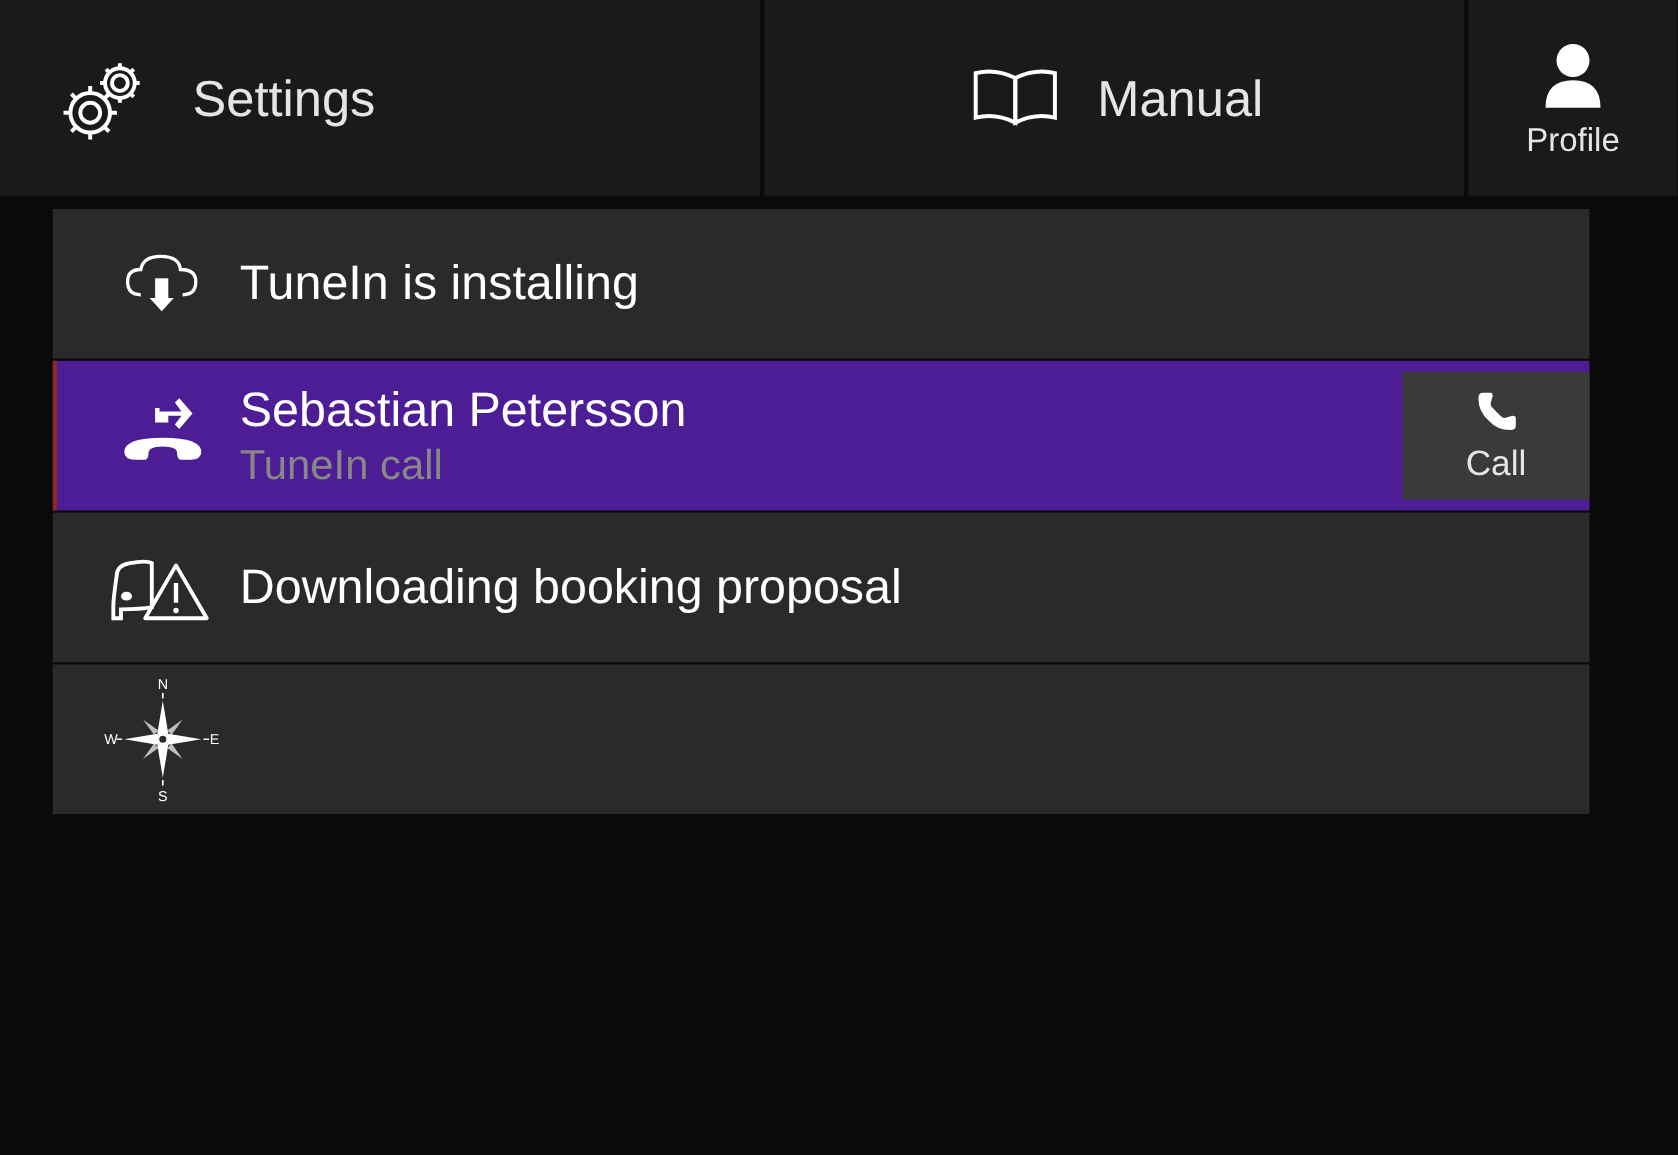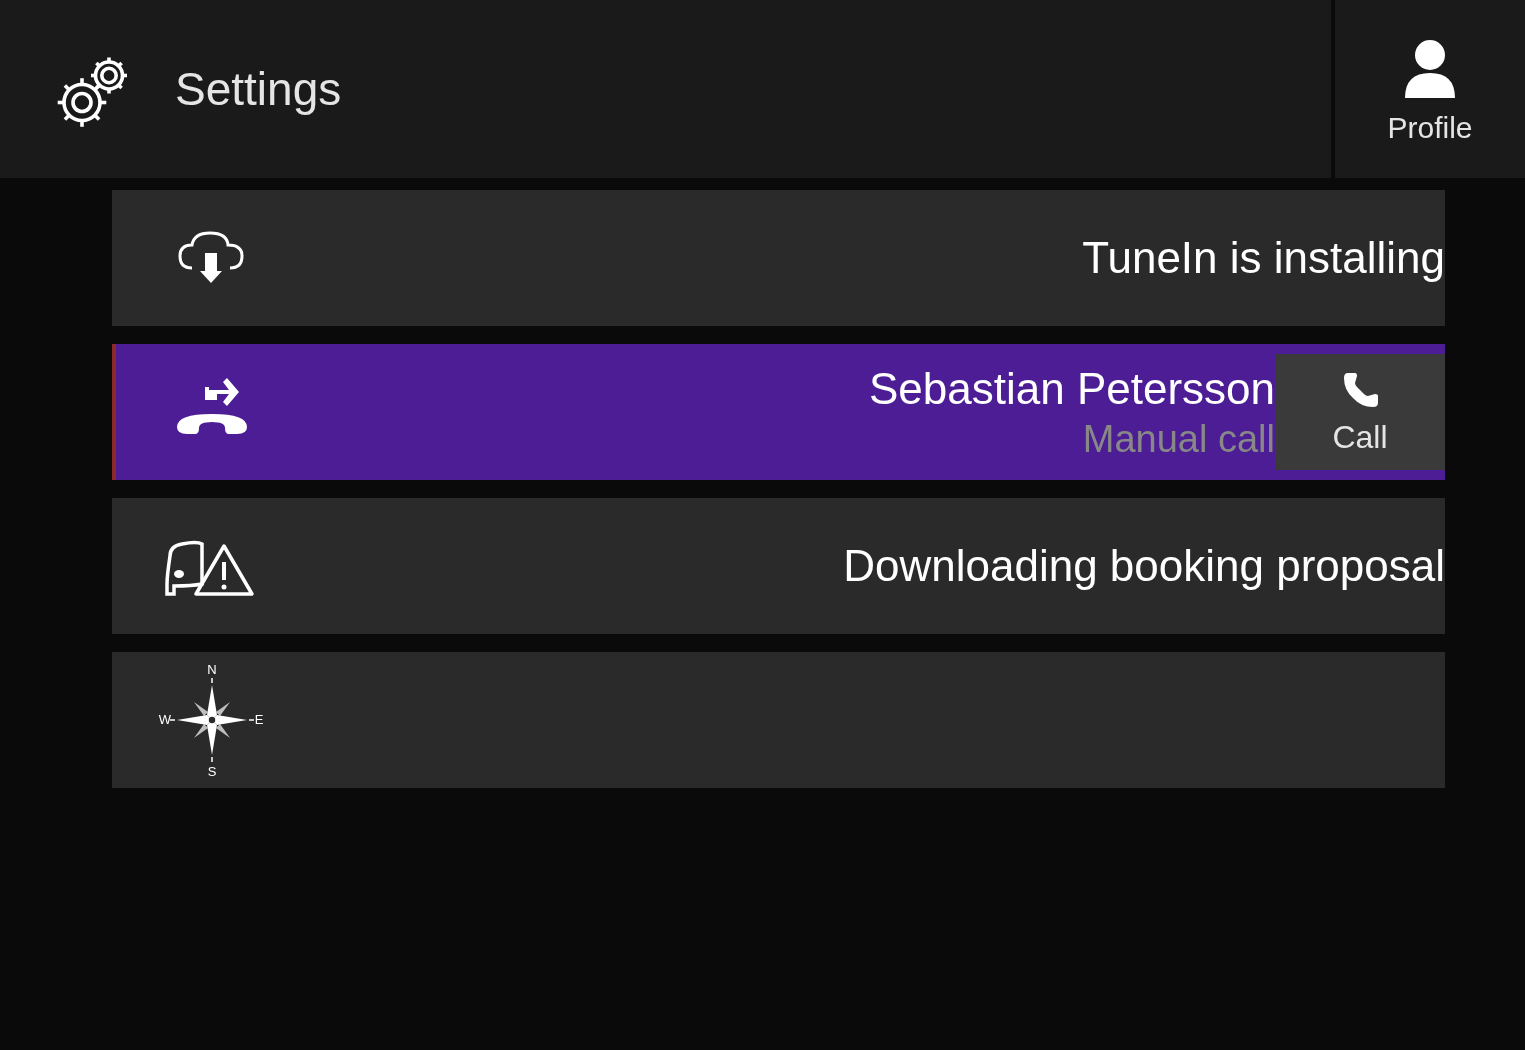--- a/index.html
+++ b/index.html
@@ -47,25 +47,24 @@
     font-size: 46px;
     font-weight: 300;
     color: #e5e5e5;
   }
   .profile-label {
     font-size: 30px;
     font-weight: 300;
     color: #e5e5e5;
   }
   .notifications {
-    padding: 12px 80px 0 112px;
-    display: flex;
-    flex-direction: column;
-    gap: 18px;
-    text-align: right;
+    padding: 12px 80px 0 48px;
+    display: flex;
+    flex-direction: column;
+    gap: 2px;
   }
   .notification-item {
     display: flex;
     align-items: center;
     background: #2a2a2a;
     height: 136px;
     padding-left: 30px;
     position: relative;
   }
   .notification-item.highlighted {
@@ -145,20 +144,29 @@
           <line x1="0" y1="27" x2="0" y2="20"></line>
           <line x1="-19" y1="19" x2="-14" y2="14"></line>
           <line x1="-27" y1="0" x2="-20" y2="0"></line>
           <line x1="-19" y1="-19" x2="-14" y2="-14"></line>
         </g>
       </svg>
     </span>
     <span class="header-label">Settings</span>
   </div>
 
+  <div class="header-item header-manual">
+    <span>
+      <svg width="90" height="70" viewBox="0 0 100 70" fill="none" stroke="#ffffff" stroke-width="4">
+        <path d="M 10 10 Q 30 5 50 15 L 50 60 Q 30 50 10 55 Z"></path>
+        <path d="M 90 10 Q 70 5 50 15 L 50 60 Q 70 50 90 55 Z"></path>
+      </svg>
+    </span>
+    <span class="header-label">Manual</span>
+  </div>
 
   <div class="header-item header-profile">
     <span>
       <svg width="70" height="70" viewBox="0 0 70 70" fill="#ffffff">
         <circle cx="35" cy="22" r="15"></circle>
         <path d="M 10 65 Q 10 40 35 40 Q 60 40 60 65 Z"></path>
       </svg>
     </span>
     <span class="profile-label">Profile</span>
   </div>
@@ -181,21 +189,21 @@
 
   <div class="notification-item highlighted">
     <div class="notification-icon">
       <svg width="90" height="80" viewBox="0 0 90 80" fill="#ffffff">
         <path d="M 38 15 L 38 28 L 50 28 L 50 22 L 62 22 L 56 30 L 60 34 L 72 20 L 60 6 L 56 10 L 62 18 L 42 18 L 42 15 Z" fill="#ffffff"></path>
         <path d="M 10 55 Q 10 42 45 42 Q 80 42 80 55 Q 80 62 70 62 L 62 62 Q 58 62 58 56 Q 58 50 45 50 Q 32 50 32 56 Q 32 62 28 62 L 20 62 Q 10 62 10 55 Z"></path>
       </svg>
     </div>
     <div class="notification-content">
       <div class="notification-title">Sebastian Petersson</div>
-      <div class="notification-subtitle">Manual call</div>
+      <div class="notification-subtitle">TuneIn call</div>
     </div>
     <div class="call-button">
       <span>
         <svg width="45" height="45" viewBox="0 0 45 45" fill="#ffffff">
           <path d="M 10 5 Q 6 5 6 10 Q 6 22 15 30 Q 23 39 35 39 Q 40 39 40 35 L 40 28 Q 40 26 37 26 L 30 28 Q 28 28 26 26 L 19 19 Q 17 17 17 15 L 19 8 Q 19 5 17 5 Z"></path>
         </svg>
       </span>
       <span class="call-button-label">Call</span>
     </div>
   </div>

